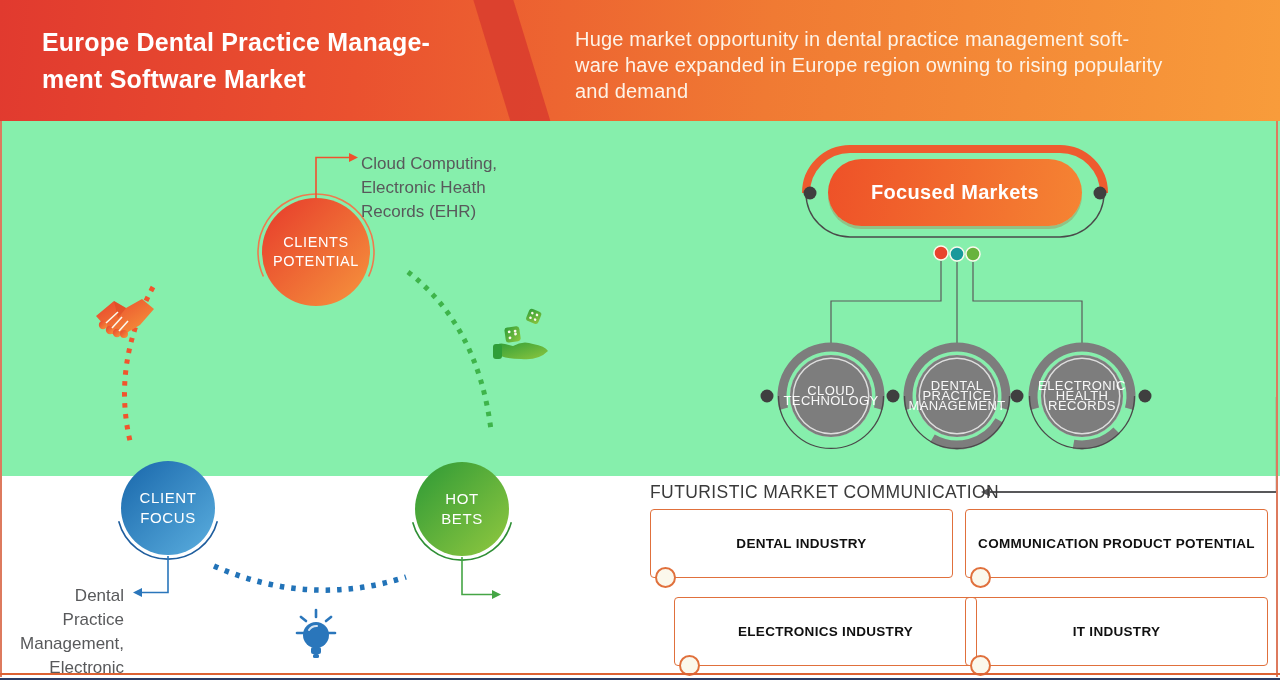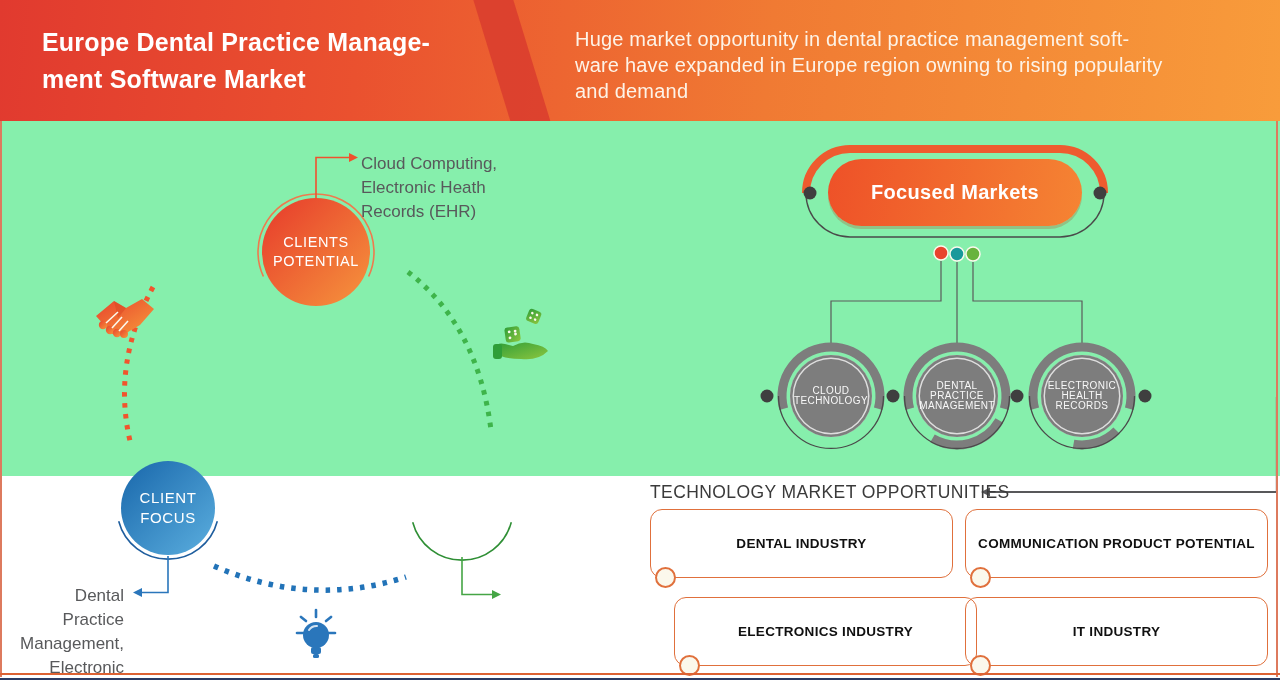--- a/index.html
+++ b/index.html
@@ -37,27 +37,27 @@
 
   
   .fm-pill { position:absolute; left:828px; top:159px; width:254px; height:67px; border-radius:34px;
     background:linear-gradient(100deg,#ee5128 0%,#f58433 100%);
     box-shadow:0 3px 0 rgba(180,60,20,.25);
     display:flex; align-items:center; justify-content:center; color:#fff; font-size:20px; font-weight:bold;
     letter-spacing:.3px; z-index:2; }
   .gray-node { position:absolute; width:82px; height:82px; border-radius:50%; background:#7d7d7d;
     box-shadow:inset 0 0 0 2.5px #7d7d7d, inset 0 0 0 4px rgba(255,255,255,.75);
     display:flex; align-items:center; justify-content:center; text-align:center;
-    color:rgba(255,255,255,.95); font-size:10px; letter-spacing:.4px; line-height:10px; white-space:pre-line; z-index:2; }
+    color:rgba(255,255,255,.95); font-size:13px; letter-spacing:.4px; line-height:10px; white-space:pre-line; z-index:2; }
   .gn-1 { left:790px; top:355px; } .gn-2 { left:916px; top:355px; } .gn-3 { left:1041px; top:355px; }
 
   
   .fmo-heading { position:absolute; left:650px; top:482px; color:#3a3a3a; font-size:17.5px;
     letter-spacing:.4px; z-index:2; }
-  .opp-box { position:absolute; width:303px; height:69px; border:1.6px solid #e0703c; border-radius:12px;
+  .opp-box { position:absolute; width:303px; height:69px; border:1.6px solid #e0703c; border-radius:4px;
     display:flex; align-items:center; justify-content:center; z-index:2;
     color:#101010; font-size:13.5px; font-weight:bold; letter-spacing:.3px; text-align:center; }
   .ob-1 { left:650px; top:509px; } .ob-2 { left:965px; top:509px; }
   .ob-3 { left:674px; top:597px; } .ob-4 { left:965px; top:597px; }
   .box-node { position:absolute; left:4px; bottom:-11px; width:21px; height:21px; border-radius:50%;
     border:2.5px solid #e0703c; background:#fbf8ec; }
 
   
   .edge-left { position:absolute; left:0; top:121px; width:2px; height:556px; background:#dd7a5e; z-index:2; }
   .edge-right { position:absolute; right:2px; top:121px; width:2px; height:556px; background:#dd7a5e; z-index:2; }
@@ -193,20 +193,24 @@
   </svg>
 
   <div class="bubble bubble-potential">
     <span>CLIENTS
 POTENTIAL</span>
   </div>
   <div class="bubble bubble-focus">
     <span>CLIENT
 FOCUS</span>
   </div>
+  <div class="bubble bubble-bets">
+    <span>HOT
+BETS</span>
+  </div>
 
   <div class="ann ann-potential">Cloud Computing,
 Electronic Heath
 Records (EHR)</div>
   <div class="ann ann-focus">Dental Practice
 Management,
 Electronic
 Health Records,
 Cloud Technology</div>
 
@@ -219,21 +223,21 @@
   </div>
   <div class="gray-node gn-2">
     <span>DENTAL PRACTICE
 MANAGEMENT</span>
   </div>
   <div class="gray-node gn-3">
     <span>ELECTRONIC
 HEALTH RECORDS</span>
   </div>
 
-  <div class="fmo-heading">TECHNOLOGY MARKET OPPORTUNITIES</div>
+  <div class="fmo-heading">FUTURISTIC MARKET COMMUNICATION</div>
   <div class="opp-box ob-1">
     <span class="box-node"></span>
     <span>DENTAL INDUSTRY</span>
   </div>
   <div class="opp-box ob-2">
     <span class="box-node"></span>
     <span>COMMUNICATION PRODUCT POTENTIAL</span>
   </div>
   <div class="opp-box ob-3">
     <span class="box-node"></span>

